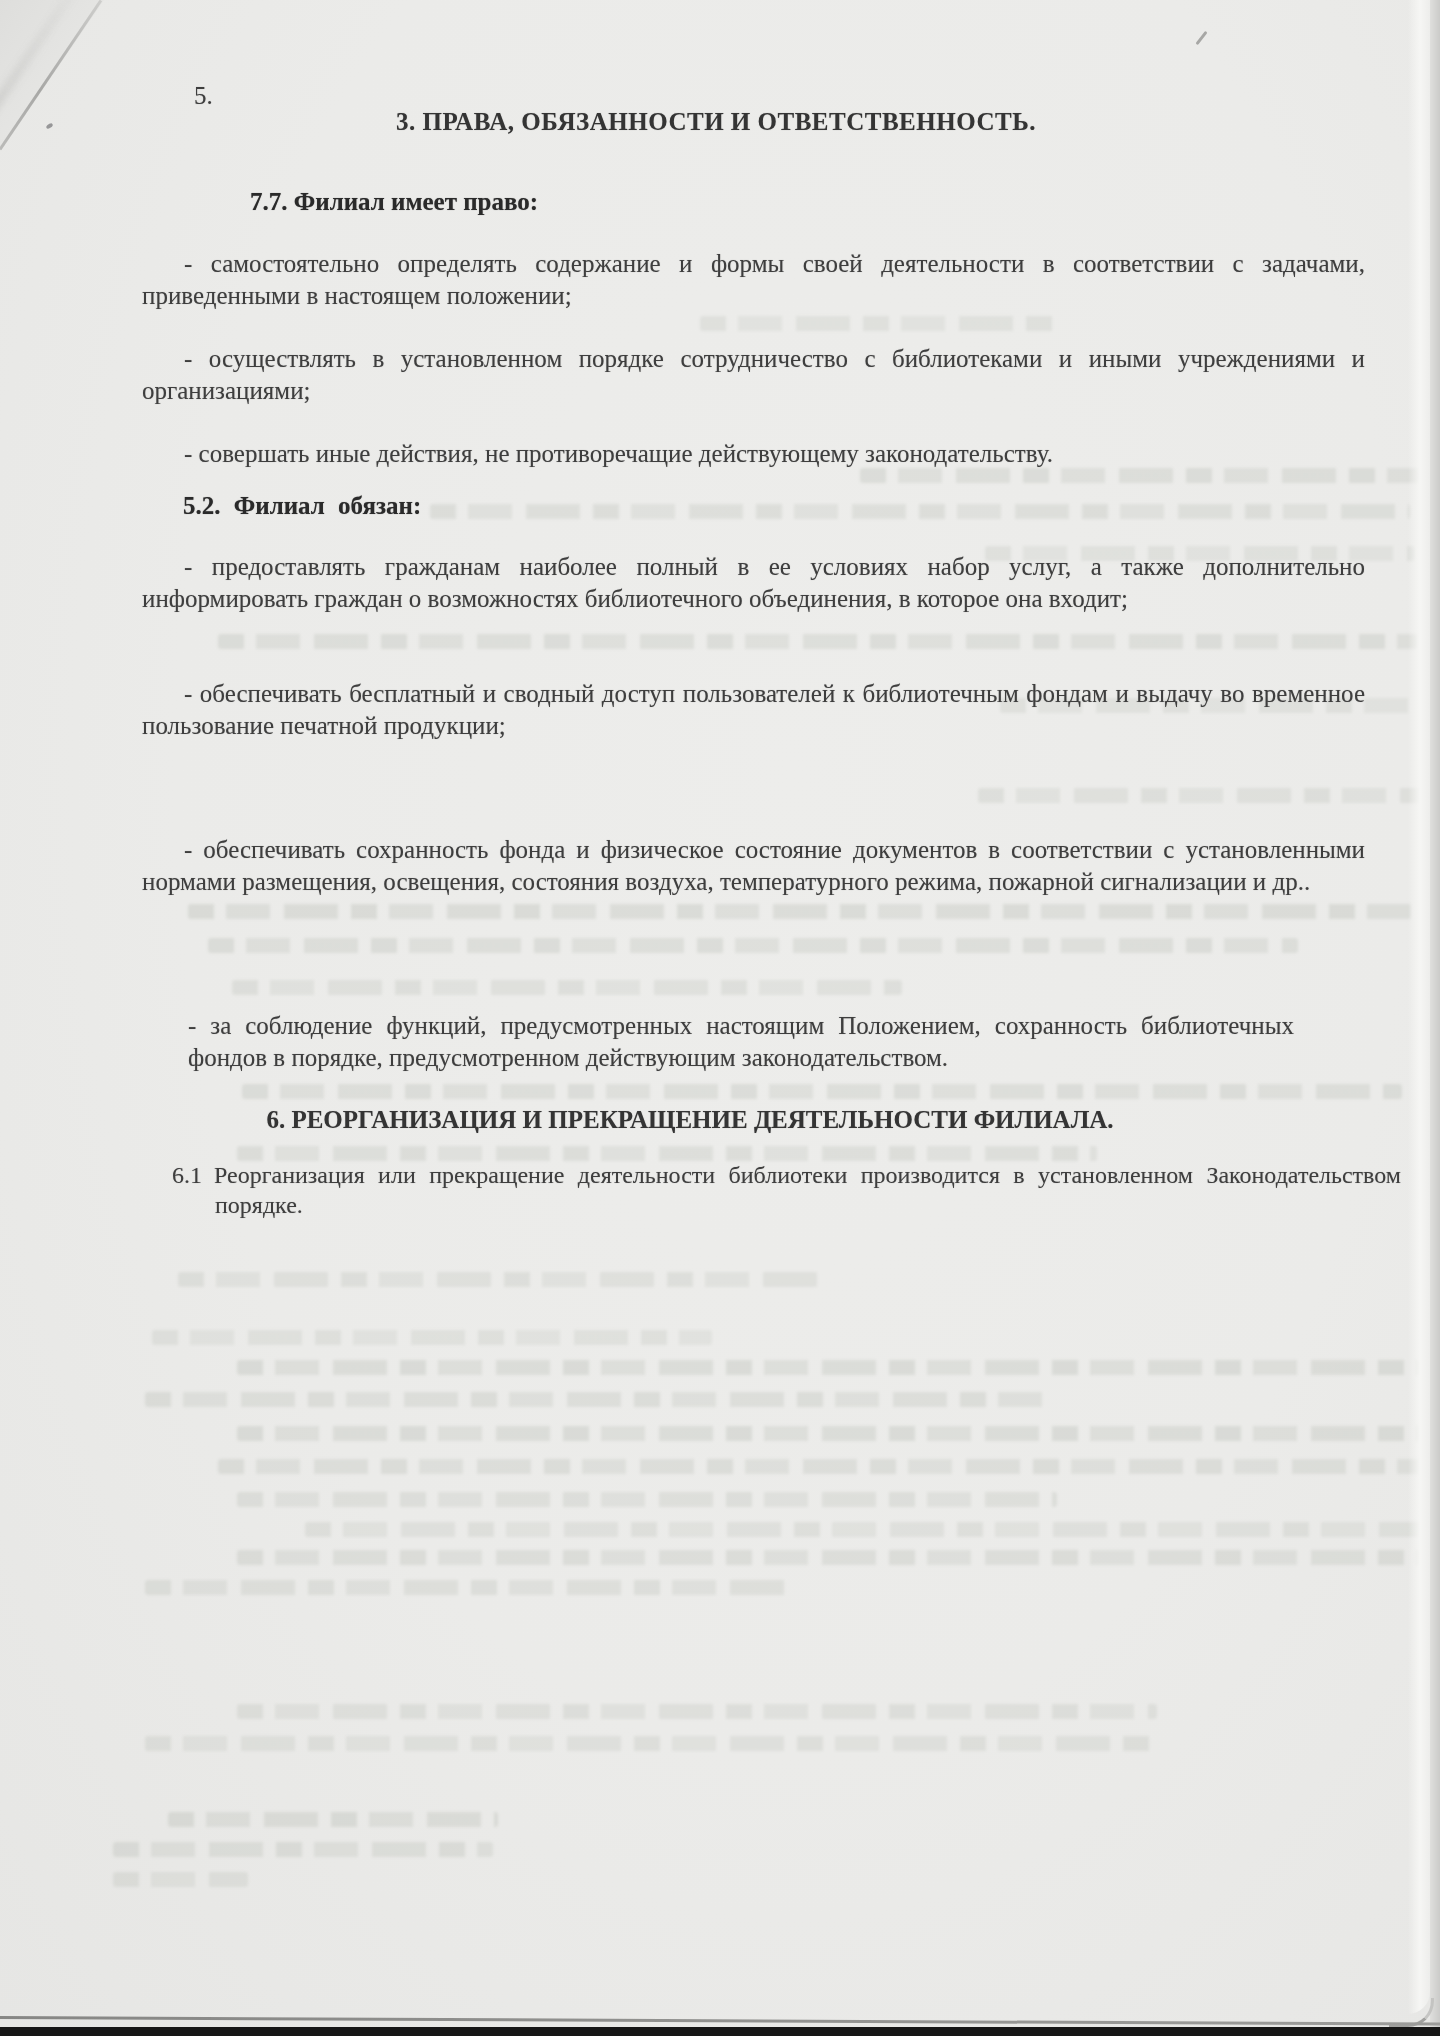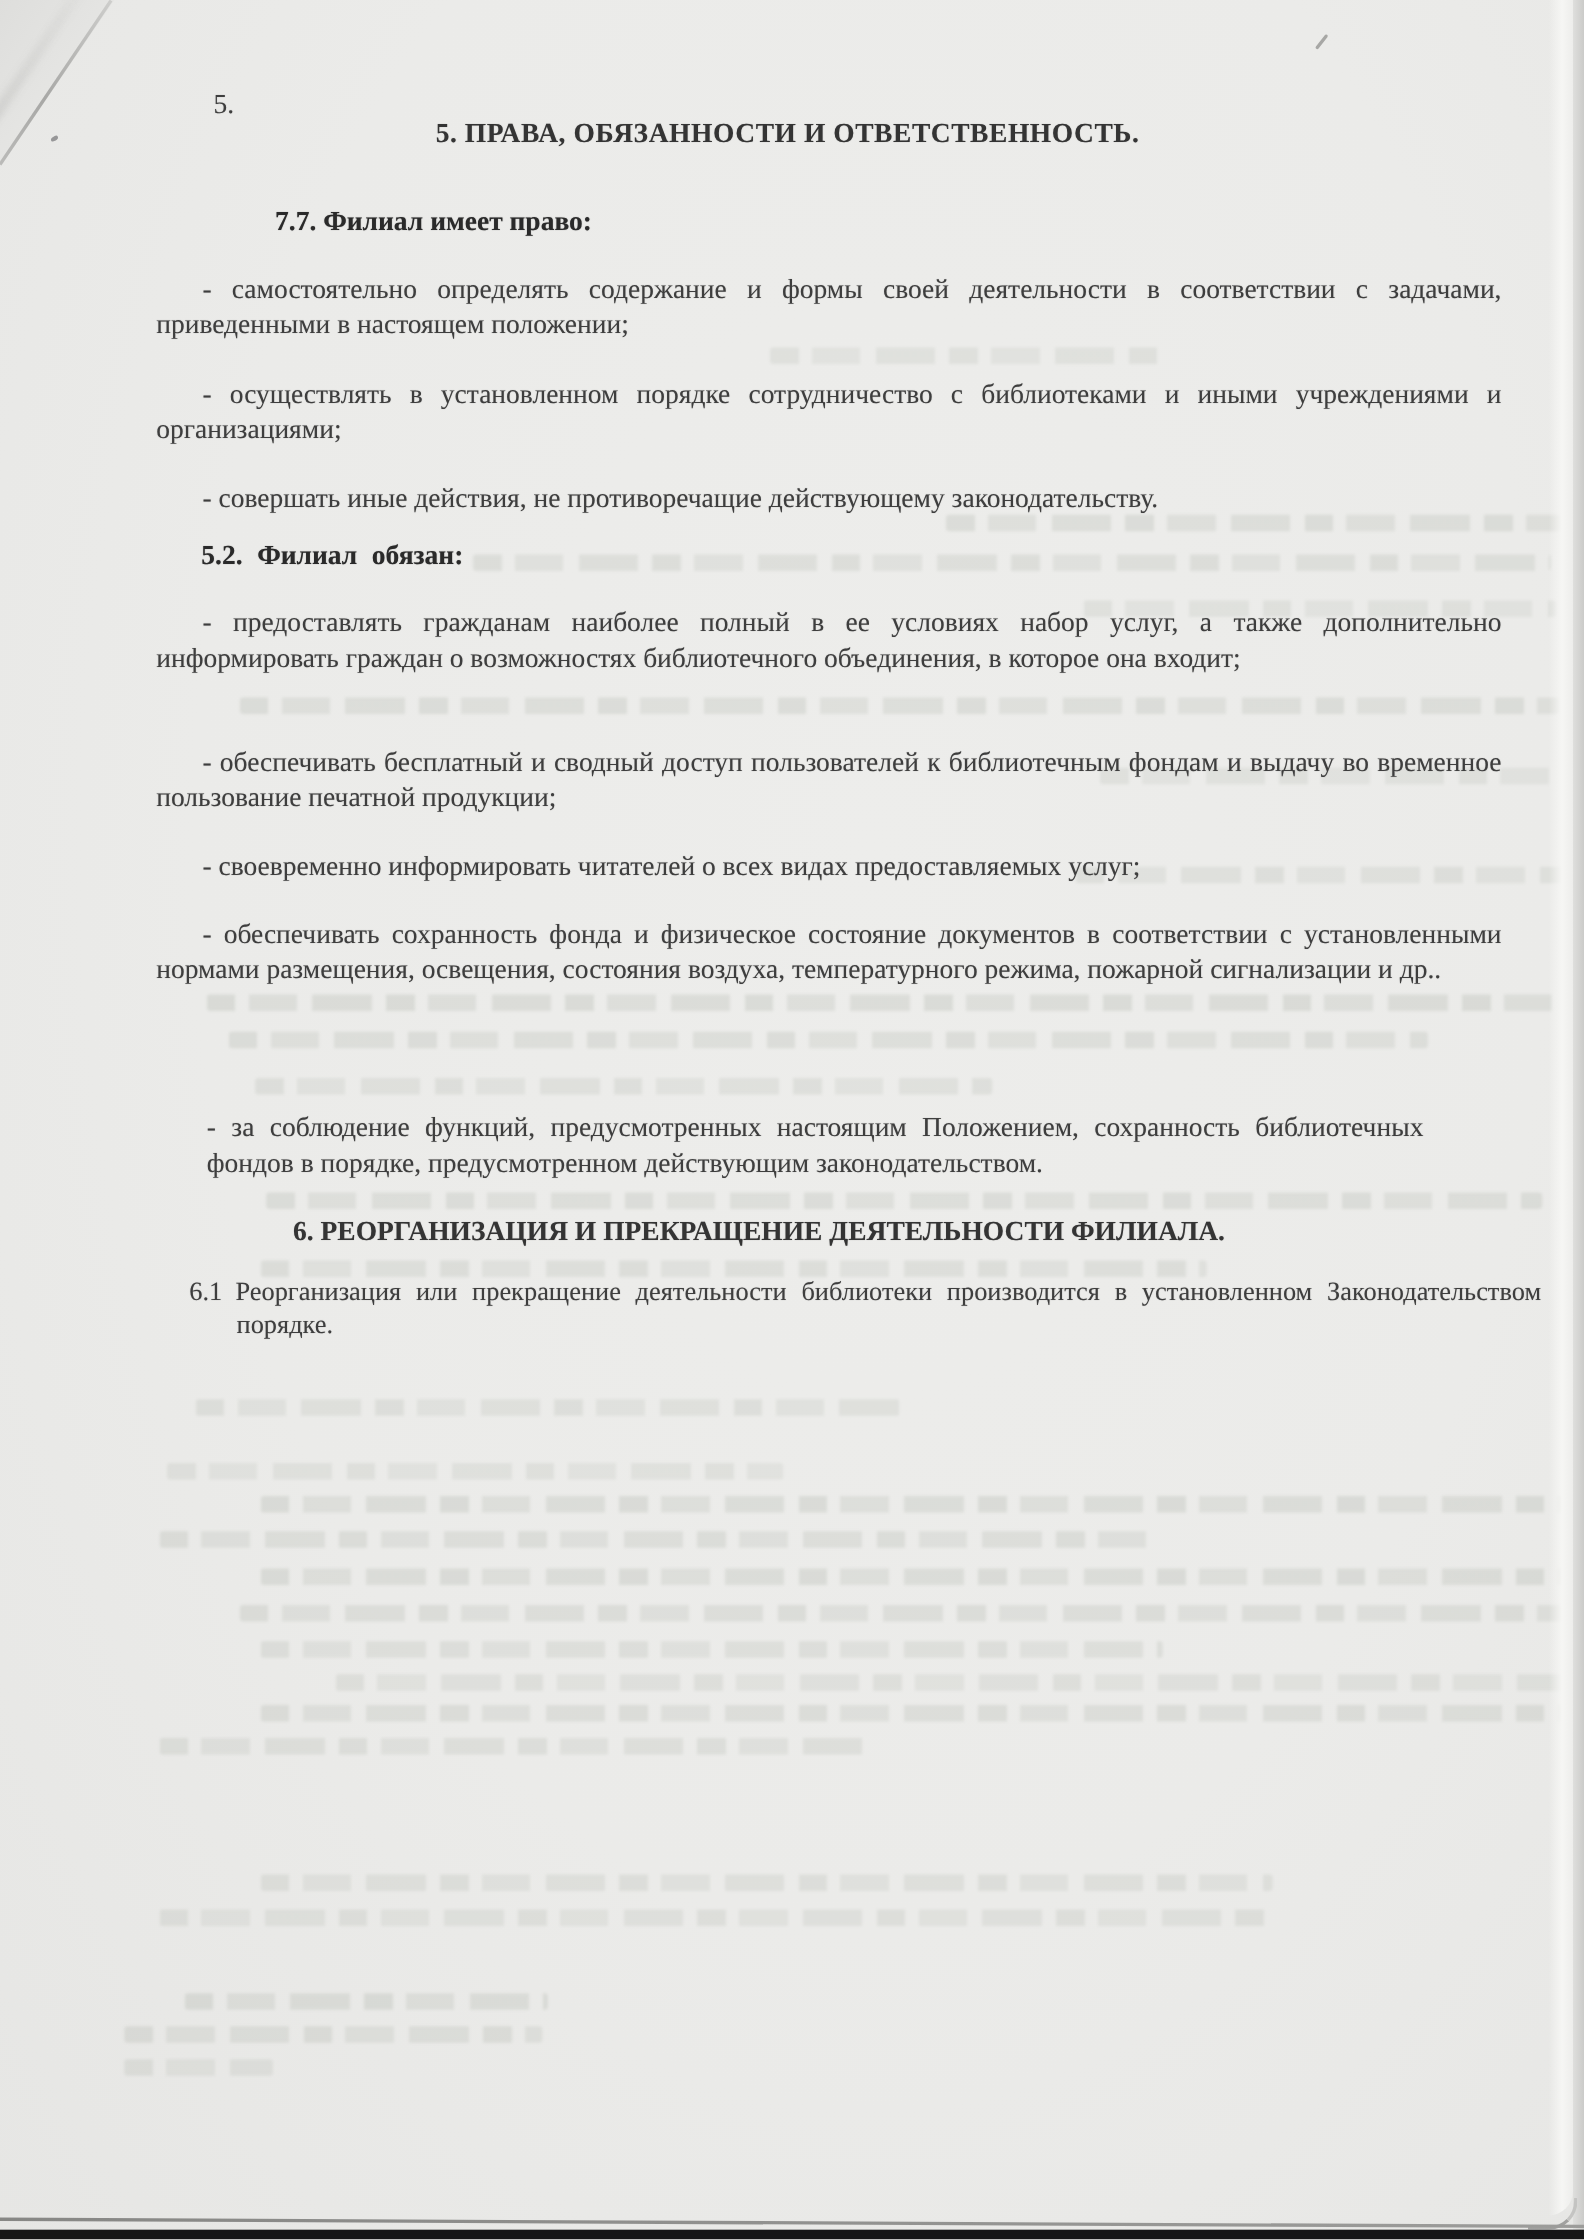--- a/index.html
+++ b/index.html
@@ -92,37 +92,36 @@
       <div class="bleed" style="left: 145px; top: 1580px; width: 650px; opacity: 0.23;"></div>
       <div class="bleed" style="left: 237px; top: 1704px; width: 920px; opacity: 0.22;"></div>
       <div class="bleed" style="left: 145px; top: 1736px; width: 1010px; opacity: 0.21;"></div>
       <div class="bleed" style="left: 168px; top: 1812px; width: 330px; opacity: 0.27;"></div>
       <div class="bleed" style="left: 113px; top: 1842px; width: 380px; opacity: 0.25;"></div>
       <div class="bleed" style="left: 113px; top: 1872px; width: 135px; opacity: 0.22;"></div>
     </div>
 
   <p class="txt page-number" style="left:194px;top:80px;">5.</p>
 
-  <h1 class="txt h-main" style="left:142px;top:106px;width:1148px;">5. ПРАВА, ОБЯЗАННОСТИ И ОТВЕТСТВЕННОСТЬ.</h1>
+  <h1 class="txt h-main" style="left:142px;top:106px;width:1148px;">3. ПРАВА, ОБЯЗАННОСТИ И ОТВЕТСТВЕННОСТЬ.</h1>
 
   <h2 class="txt h-sub" style="left:250px;top:186px;">7.7. Филиал имеет право:</h2>
 
   <p class="txt para" style="left:142px;top:343px;width:1223px;">- осуществлять в установленном порядке сотрудничество с библиотеками и иными учреждениями и организациями;</p>
 
   <p class="txt para" style="left:142px;top:248px;width:1223px;">- самостоятельно определять содержание и формы своей деятельности в соответствии с задачами, приведенными в настоящем положении;</p>
 
   <p class="txt para" style="left:142px;top:438px;width:1223px;">- совершать иные действия, не противоречащие действующему законодательству.</p>
 
   <h2 class="txt h-sub h-gap" style="left:183px;top:490px;">5.2. Филиал обязан:</h2>
 
   <p class="txt para" style="left:142px;top:551px;width:1223px;">- предоставлять гражданам наиболее полный в ее условиях набор услуг, а также дополнительно информировать граждан о возможностях библиотечного объединения, в которое она входит;</p>
 
   <p class="txt para" style="left:142px;top:678px;width:1223px;">- обеспечивать бесплатный и сводный доступ пользователей к библиотечным фондам и выдачу во временное пользование печатной продукции;</p>
 
-  <p class="txt para" style="left:142px;top:772px;width:1223px;">- своевременно информировать читателей о всех видах предоставляемых услуг;</p>
 
   <p class="txt para" style="left:142px;top:834px;width:1223px;">- обеспечивать сохранность фонда и физическое состояние документов в соответствии с установленными нормами размещения, освещения, состояния воздуха, температурного режима, пожарной сигнализации и др..</p>
 
 
   <p class="txt para-noindent" style="left:188px;top:1010px;width:1106px;">- за соблюдение функций, предусмотренных настоящим Положением, сохранность библиотечных фондов в порядке, предусмотренном действующим законодательством.</p>
 
   <h1 class="txt h-main" style="left:142px;top:1104px;width:1096px;letter-spacing:0;">6. РЕОРГАНИЗАЦИЯ И ПРЕКРАЩЕНИЕ ДЕЯТЕЛЬНОСТИ ФИЛИАЛА.</h1>
 
   <p class="txt hang" style="left:142px;top:1160px;width:1186px;"><span class="num">6.1</span><span>Реорганизация или прекращение деятельности библиотеки производится в установленном Законодательством порядке.</span></p>
 

